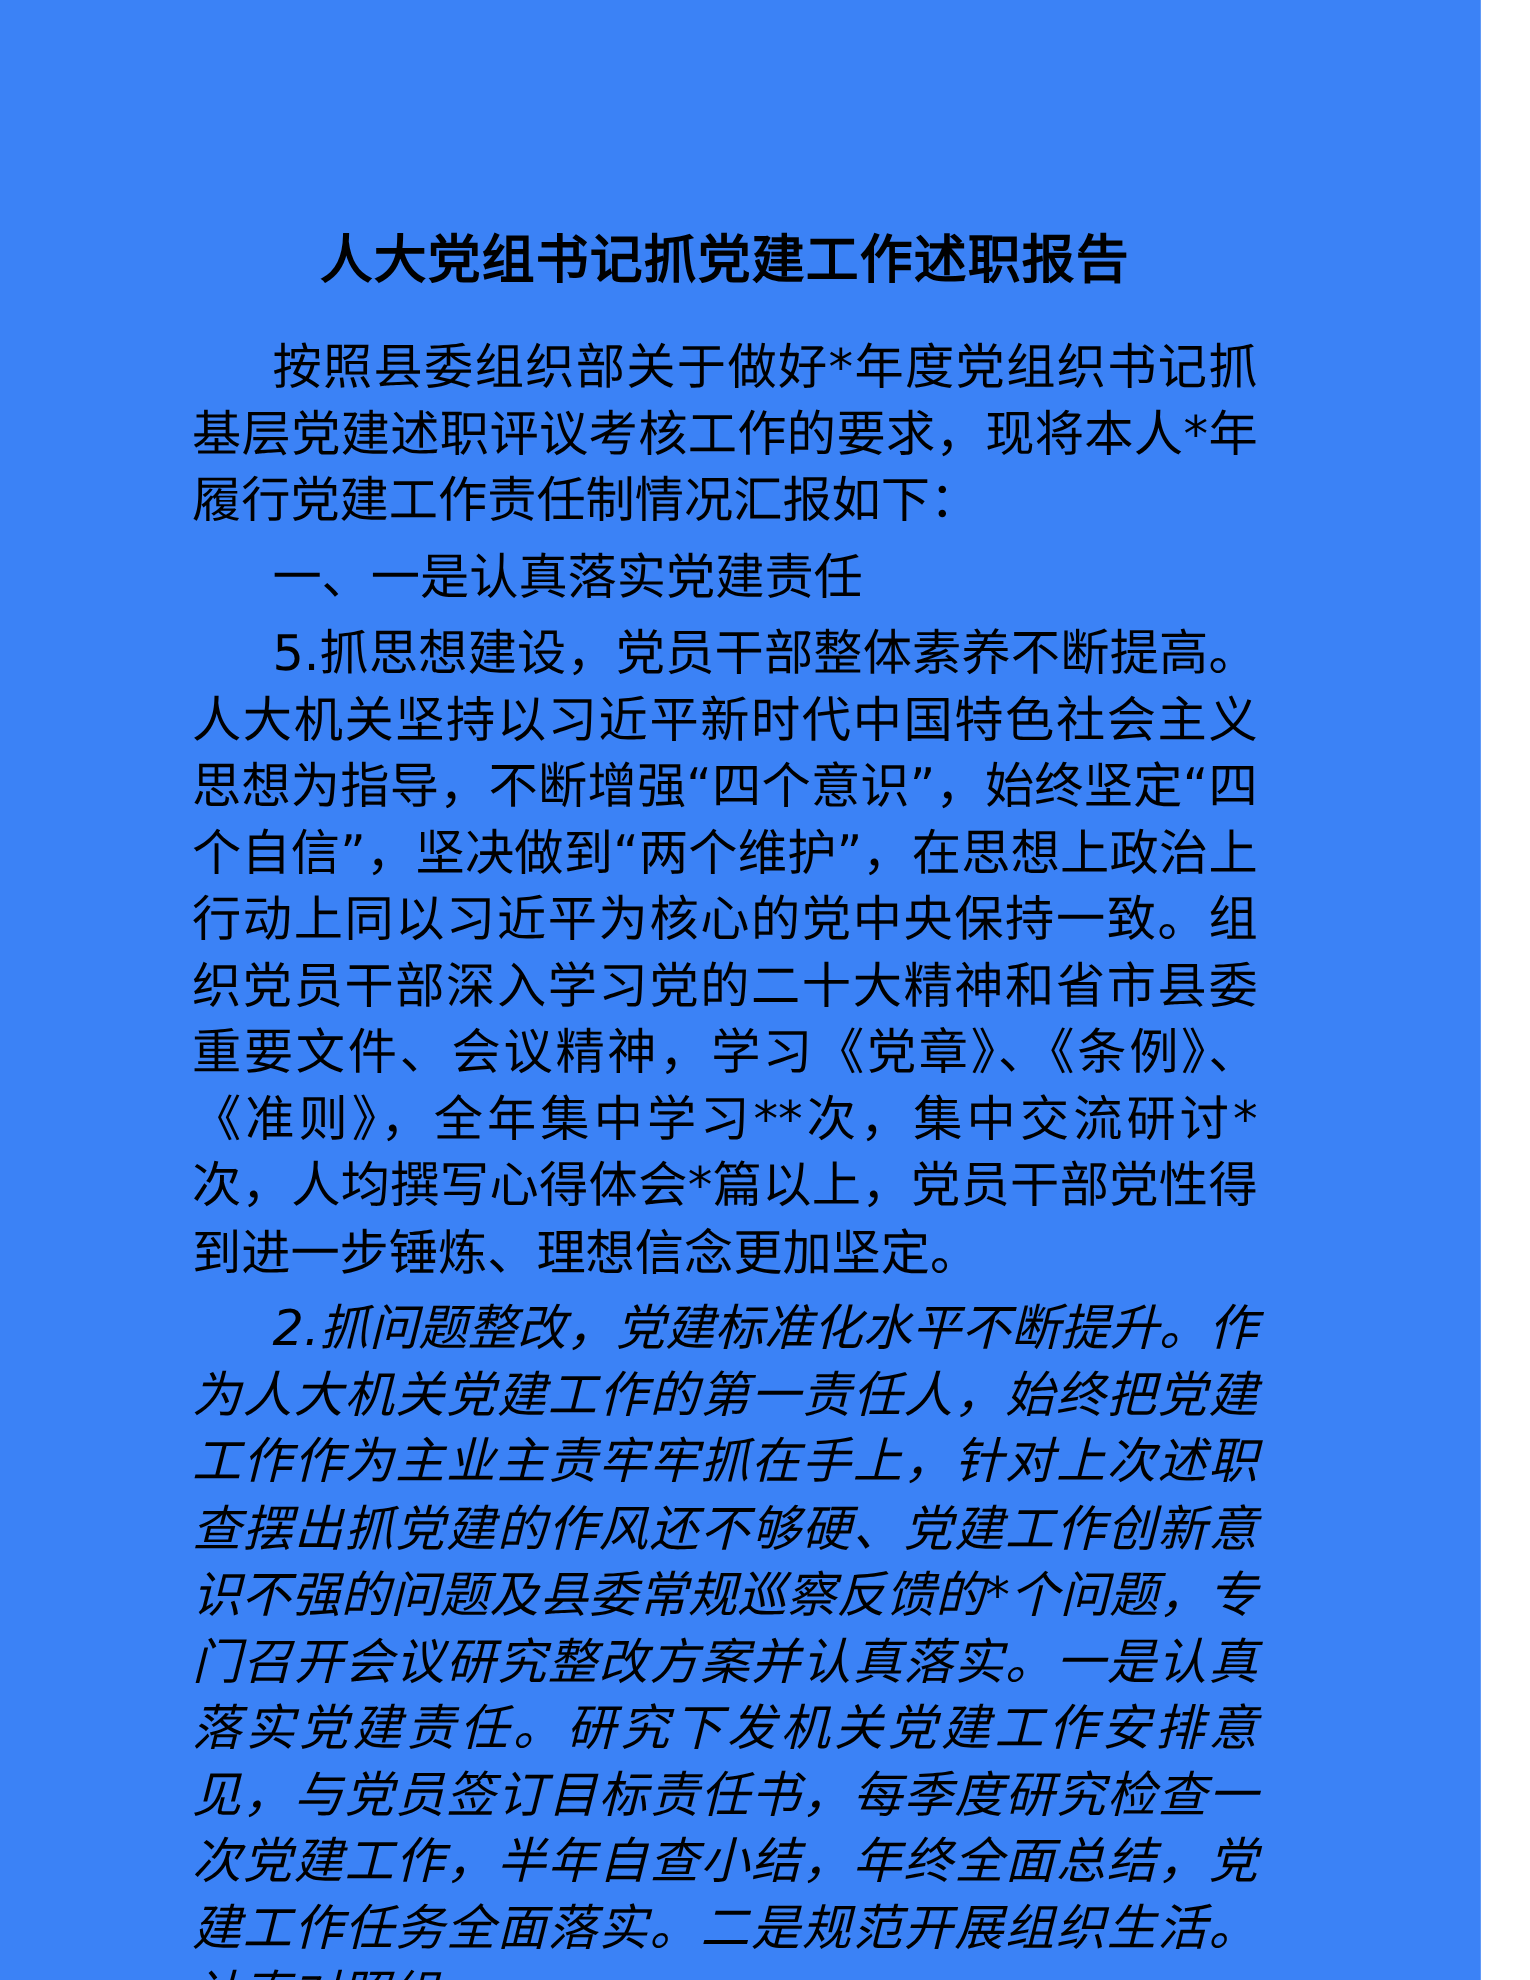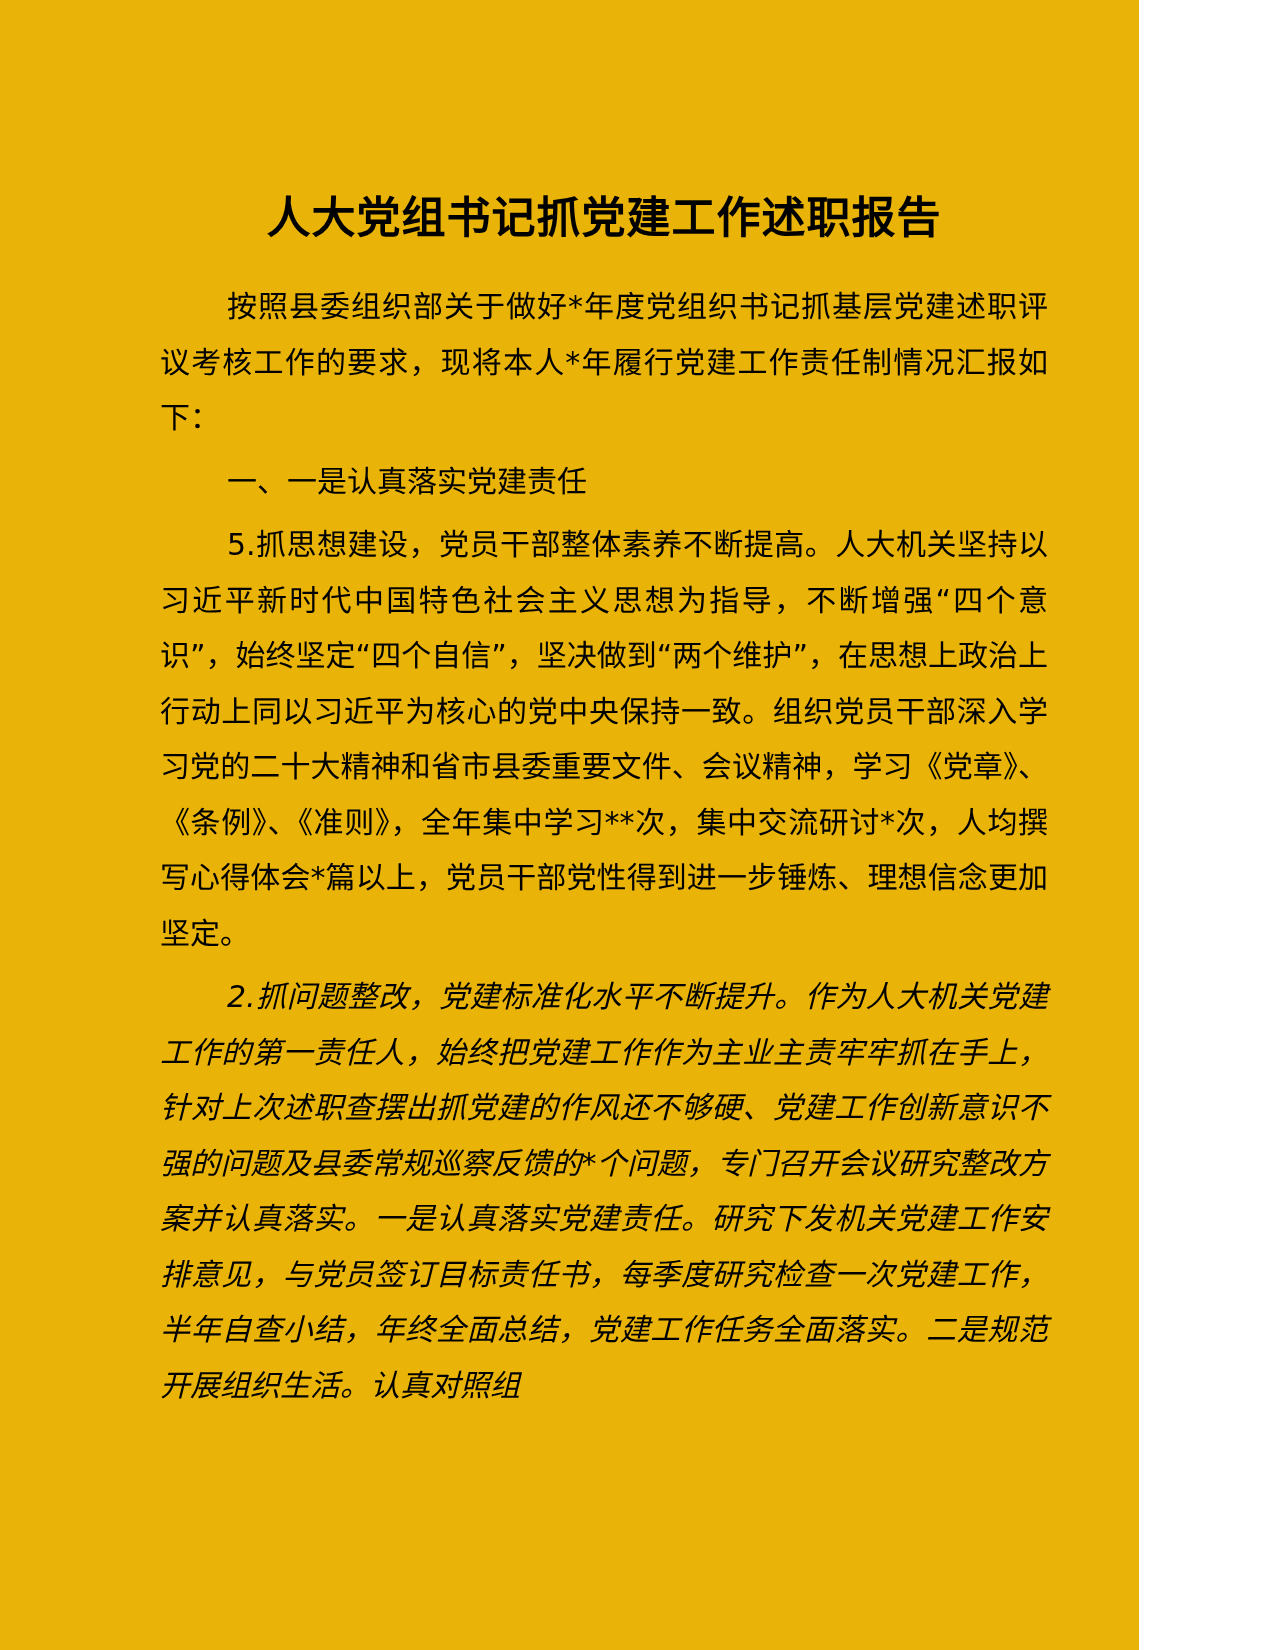--- a/index.html
+++ b/index.html
@@ -7,43 +7,43 @@
     margin: 0;
     padding: 0;
     background: #ffffff;
   }
   body {
     font-family: "DejaVu Sans", "Liberation Sans", sans-serif;
     color: #000000;
   }
   .page {
     position: relative;
-    width: 1139px;
+    width: 1234px;
     height: 1650px;
-    background: #eab308;
+    background: #3b82f6;
     overflow: hidden;
     box-sizing: border-box;
   }
   .doc-body {
     position: absolute;
     left: 160px;
     top: 190px;
     width: 888px;
   }
   .doc-title {
     font-size: 44px;
     font-weight: bold;
     text-align: center;
     letter-spacing: 1px;
     line-height: 1.25;
     margin: 0 0 34px 0;
     white-space: nowrap;
   }
   .para {
-    font-size: 30px;
+    font-size: 41px;
     line-height: 55.5px;
     text-align: justify;
     text-justify: inter-ideograph;
     margin: 0 0 8px 0;
     text-indent: 67px;
     letter-spacing: 0px;
     word-break: break-all;
   }
   .para.section-heading {
     margin-bottom: 8px;

